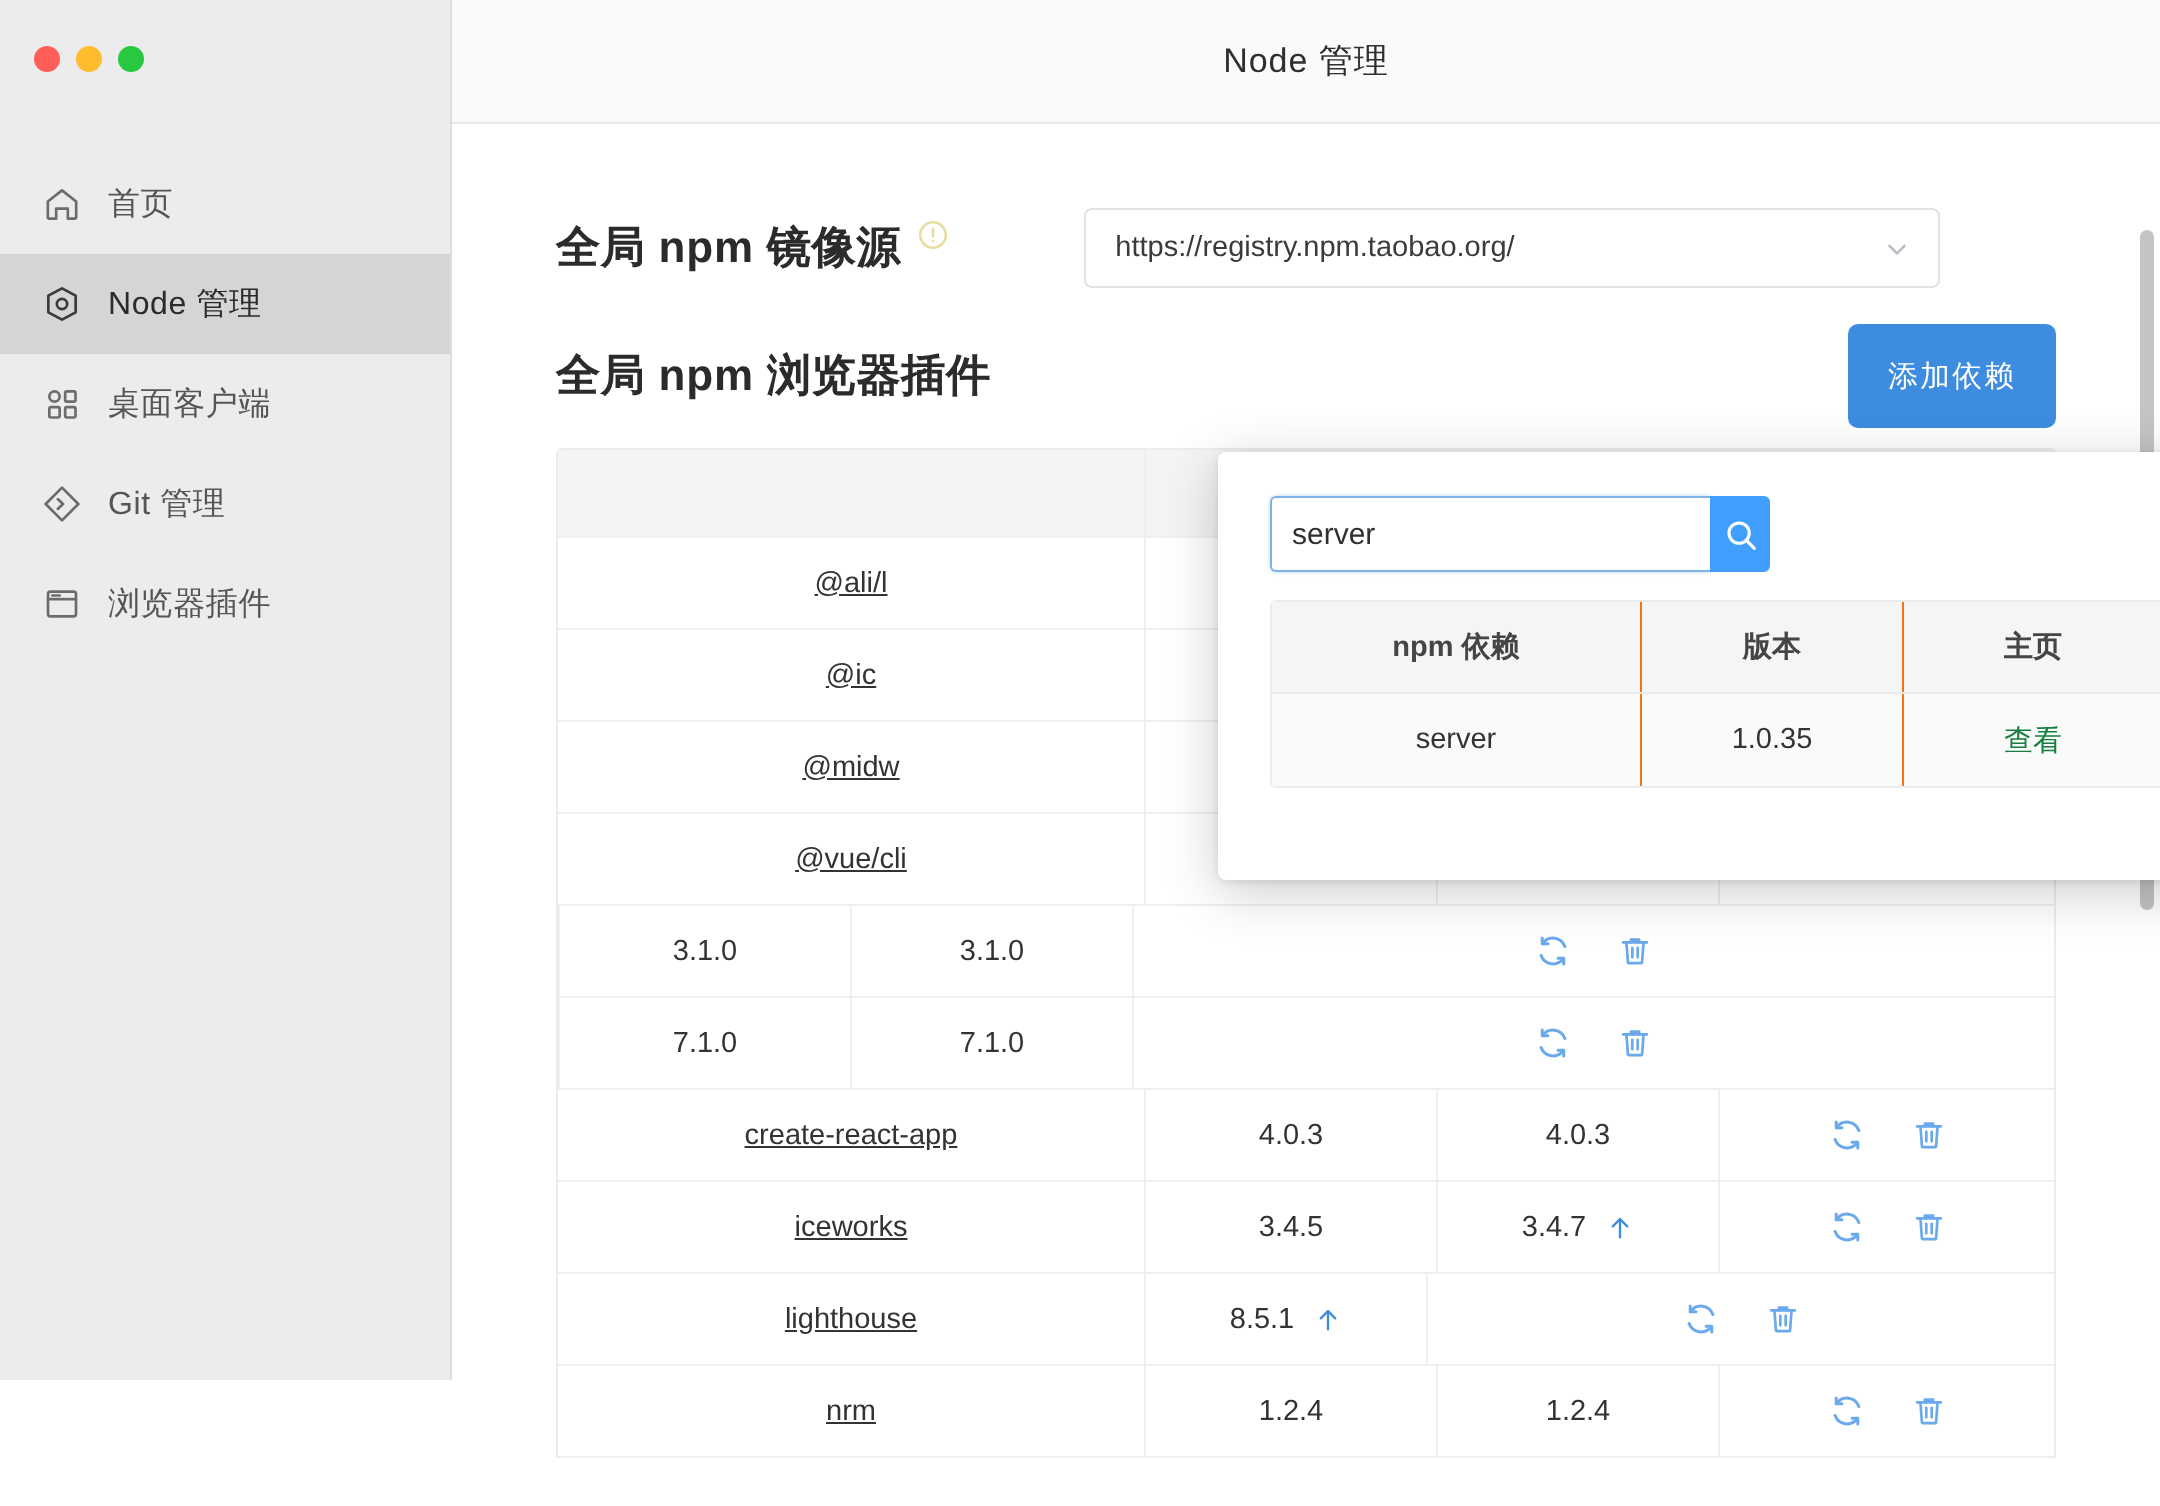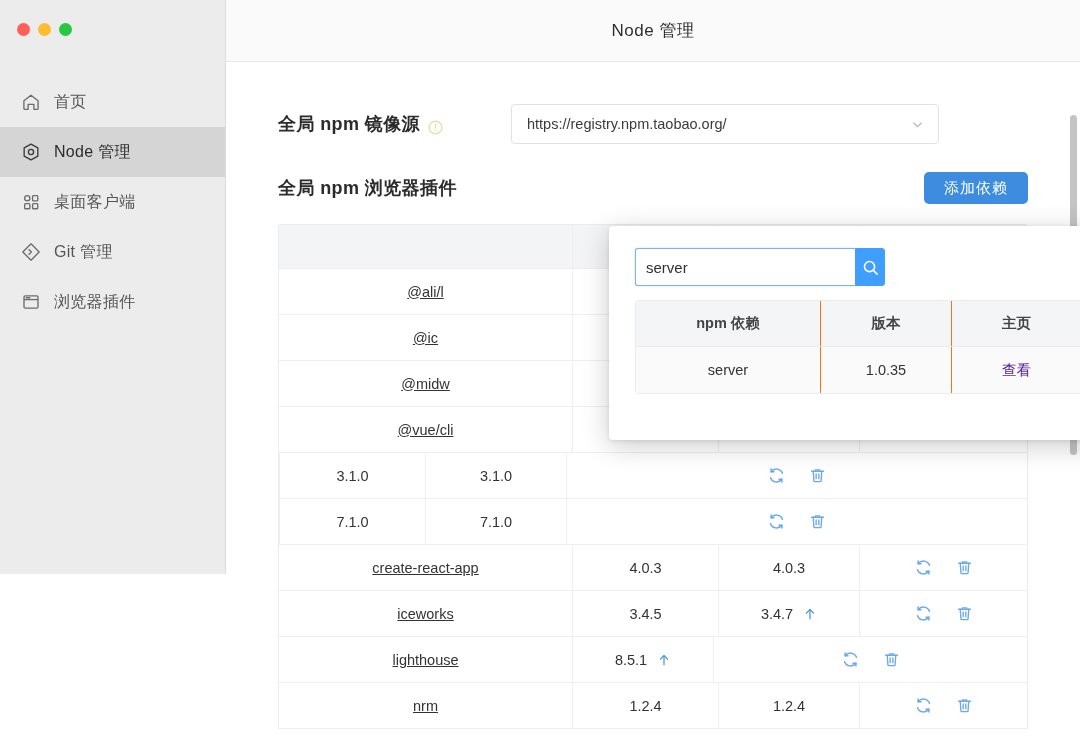--- a/index.html
+++ b/index.html
@@ -14,21 +14,21 @@
     position: relative;
     width: 1080px; height: 753px;
     display: flex;
     background: #ffffff;
     overflow: hidden;
   }
 
   
   .sidebar {
     width: 226px;
-    height: 574px;
+    height: 690px;
     background: #ececec;
     border-right: 1px solid #dcdcdc;
     flex: 0 0 226px;
     position: relative;
   }
   .traffic-lights {
     display: flex;
     align-items: center;
     gap: 8px;
     padding: 15px 0 0 17px;
@@ -81,25 +81,25 @@
 
   .content { padding: 0 52px 0 52px; position: relative; }
 
   .row-mirror {
     display: flex;
     align-items: center;
     height: 60px;
     margin-top: 32px;
   }
   .section-label {
-    font-size: 18px;
+    font-size: 22px;
     font-weight: bold;
     color: #2b2b2b;
     display: flex;
-    align-items: flex-end;
+    align-items: flex-start;
     gap: 7px;
     letter-spacing: .4px;
   }
   .info-icon {
     width: 17px; height: 17px;
     display: inline-block;
     flex: 0 0 17px;
   }
   .info-icon svg { display: block; width: 17px; height: 17px; }
 
@@ -132,21 +132,21 @@
     justify-content: space-between;
     margin-top: 12px;
     height: 44px;
   }
   .btn-primary {
     background: #3d8ce0;
     color: #ffffff;
     border: none;
     border-radius: 5px;
     font-size: 15px;
-    height: 32px;
+    height: 52px;
     padding: 0 20px;
     cursor: pointer;
     font-family: inherit;
     letter-spacing: 1px;
   }
 
   
   .table {
     margin-top: 14px;
     border: 1px solid #ececec;
@@ -239,21 +239,21 @@
     height: 46px;
     font-size: 14.5px;
     color: #333;
   }
   .m-row.head { background: #f4f5f7; font-weight: bold; color: #454545; border-bottom: 1px solid #ececec; }
   .m-row.body { background: #fafafa; }
   .m-c { display: flex; align-items: center; justify-content: center; height: 100%; border-right: 1px solid #f97316; }
   .m-c.c1 { flex: 0 0 185px; }
   .m-c.c2 { flex: 0 0 131px; }
   .m-c.c3 { flex: 0 0 130px; }
-  .link-blue { color: #4c1d95; cursor: pointer; }
+  .link-blue { color: #15803d; cursor: pointer; }
 </style>
 </head>
 <body>
 
 <div id="app">
 
   <div class="sidebar">
     <div class="traffic-lights">
       <span class="tl red"></span>
       <span class="tl yellow"></span>

